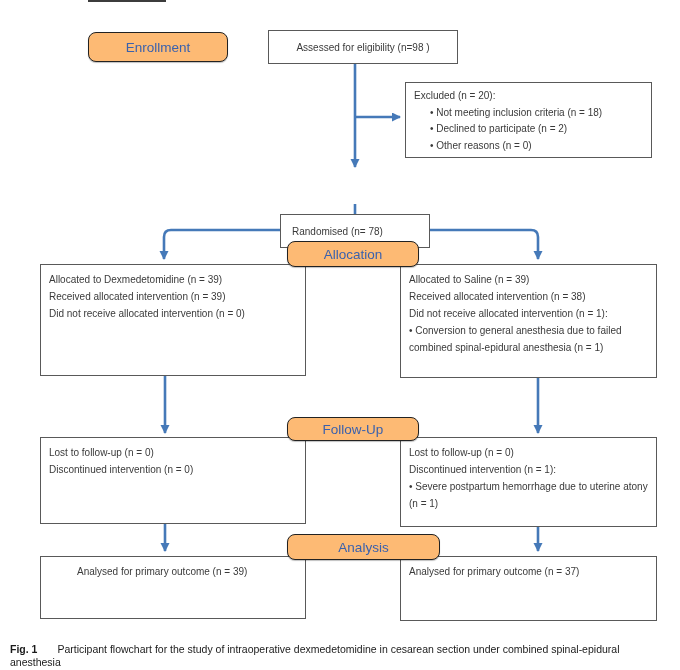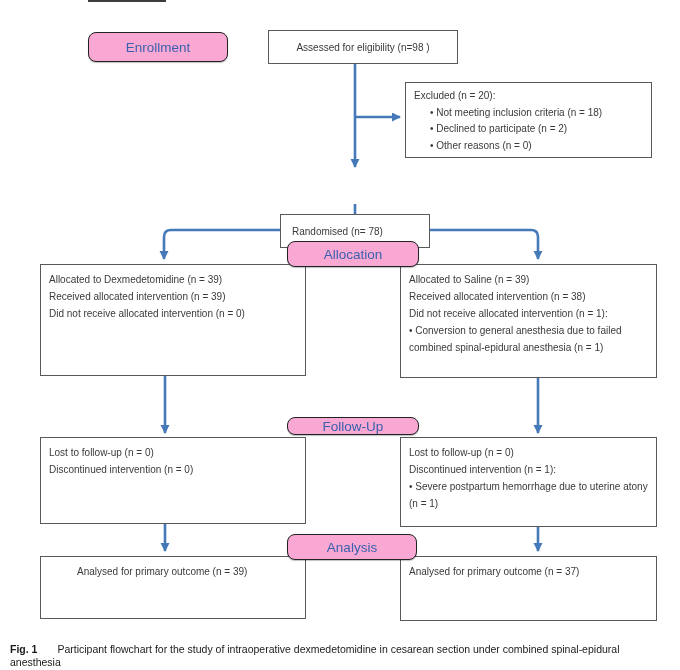--- a/index.html
+++ b/index.html
@@ -9,21 +9,21 @@
   }
   .arrow-layer{position:absolute;left:0;top:0;z-index:1;}
   .fbox{
     position:absolute;z-index:2;background:#ffffff;border:1px solid #595959;
     font-size:10px;line-height:17px;color:#3a3a3a;box-sizing:border-box;
     padding:6px 8px;
   }
   .fbox.center{display:flex;align-items:center;justify-content:center;padding:0 6px;text-align:center;}
   .fbox.vcenter{display:flex;align-items:center;padding:0 11px;margin-top:44px;}
   .stage{
-    position:absolute;z-index:3;background:#f9a8d4;border:1.5px solid #222222;
+    position:absolute;z-index:3;background:#fdba74;border:1.5px solid #222222;
     border-radius:8px;display:flex;align-items:center;justify-content:center;
     font-size:13.5px;color:#3a61ad;box-sizing:border-box;
     box-shadow:0 1px 1px rgba(0,0,0,0.25);
   }
   .bullet{padding-left:16px;}
   .excl-line{line-height:16.5px;}
   .caption{
     position:absolute;left:10px;top:643px;width:660px;z-index:2;
     font-size:10.5px;color:#1a1a1a;line-height:13px;
   }
@@ -51,22 +51,22 @@
       <path d="M354,230 H531 Q538,230 538,237 V259" marker-end="url(#ah)"></path>
       <path d="M165,376 L165,433" marker-end="url(#ah)"></path>
       <path d="M538,378 L538,433" marker-end="url(#ah)"></path>
       <path d="M165,524 L165,551" marker-end="url(#ah)"></path>
       <path d="M538,527 L538,551" marker-end="url(#ah)"></path>
     </g>
   </svg>
 
   <div class="stage" style="left:88px;top:32px;width:140px;height:30px;">Enrollment</div>
   <div class="stage" style="left:287px;top:241px;width:132px;height:26px;">Allocation</div>
-  <div class="stage" style="left:287px;top:417px;width:132px;height:18px;">Follow-Up</div>
-  <div class="stage" style="left:287px;top:534px;width:130px;height:26px;">Analysis</div>
+  <div class="stage" style="left:287px;top:417px;width:132px;height:24px;">Follow-Up</div>
+  <div class="stage" style="left:287px;top:534px;width:153px;height:26px;">Analysis</div>
 
   <div class="fbox center" style="left:268px;top:30px;width:190px;height:34px;">Assessed for eligibility (n=98 )</div>
 
   <div class="fbox" style="left:405px;top:82px;width:247px;height:76px;padding-top:5px;">
     <div class="excl-line">Excluded (n = 20):</div>
     <div class="excl-line bullet">• Not meeting inclusion criteria (n = 18)</div>
     <div class="excl-line bullet">• Declined to participate (n = 2)</div>
     <div class="excl-line bullet">• Other reasons (n = 0)</div>
   </div>
 

